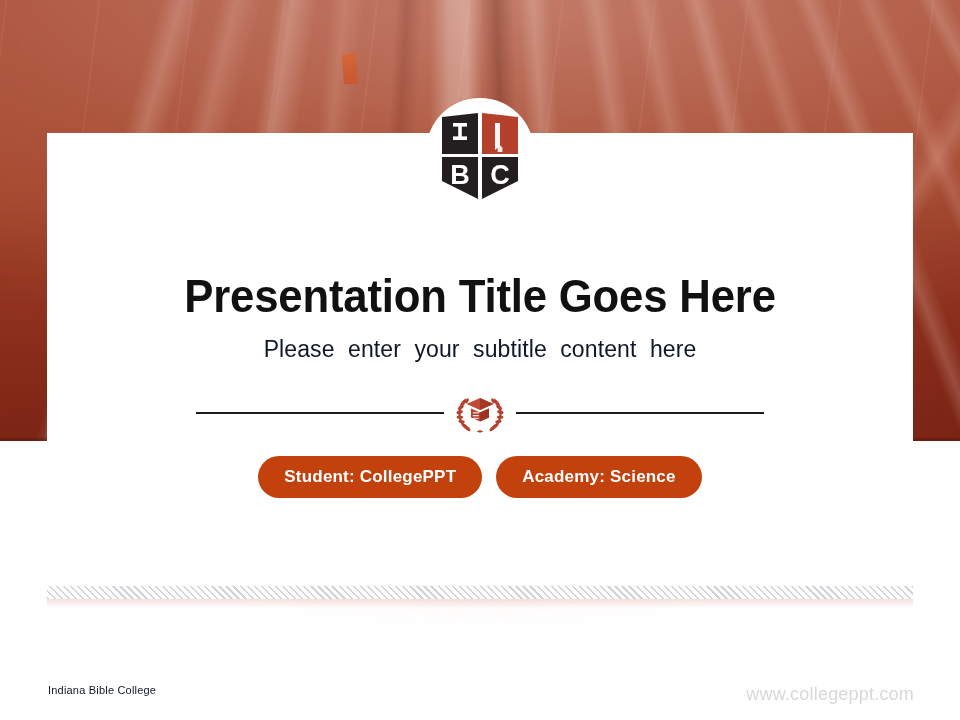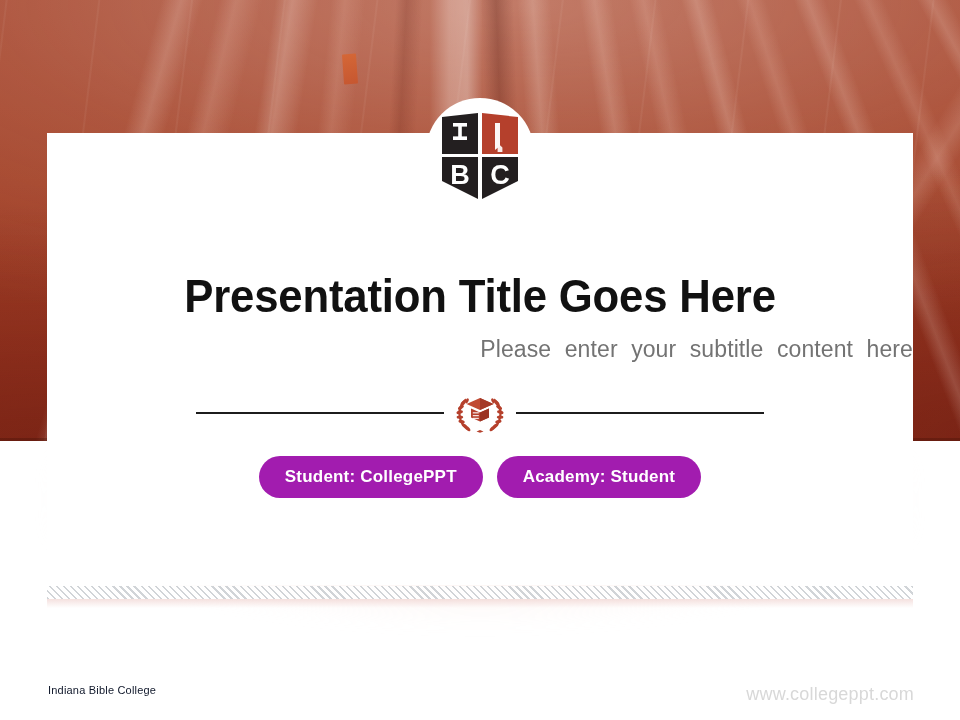--- a/index.html
+++ b/index.html
@@ -150,24 +150,24 @@
     font-weight: bold;
     letter-spacing: -0.2px;
     color: #111111;
     line-height: 1.05;
     transform: scaleX(0.93);
   }
   .subtitle {
     position: absolute;
     left: 0; top: 203px;
     width: 866px;
-    text-align: right;
+    text-align: center;
     font-size: 23px;
     font-weight: normal;
-    color: #737373;
+    color: #0f172a;
     word-spacing: 7px;
     letter-spacing: 0.1px;
   }
 
   
   .divider-row {
     position: absolute;
     left: 0; top: 252px;
     width: 866px;
     height: 56px;
@@ -193,21 +193,21 @@
   
   .badges {
     position: absolute;
     left: 0; top: 323px;
     width: 866px;
     display: flex;
     justify-content: center;
     gap: 14px;
   }
   .badge {
-    background: #a21caf;
+    background: #c2410c;
     color: #ffffff;
     font-size: 17px;
     font-weight: bold;
     padding: 12px 26px 13px 26px;
     border-radius: 22px;
     letter-spacing: 0.2px;
     white-space: nowrap;
     line-height: 1;
   }
 
@@ -337,21 +337,21 @@
             <rect x="20.8" y="26.0" width="6.0" height="1.25" fill="#ffffff" opacity="0.85"></rect>
             <rect x="20.8" y="28.8" width="6.0" height="1.25" fill="#ffffff" opacity="0.85"></rect>
           </g>
         </svg>
       </div>
       <div class="divider-line"></div>
     </div>
 
     <div class="badges">
       <div class="badge">Student: CollegePPT</div>
-      <div class="badge">Academy: Student</div>
+      <div class="badge">Academy: Science</div>
     </div>
 
   </div>
 
   <div class="hatch"></div>
   <div class="hatch-shadow"></div>
 
   <div class="footer-left">Indiana Bible College</div>
   <div class="footer-right">www.collegeppt.com</div>
 

